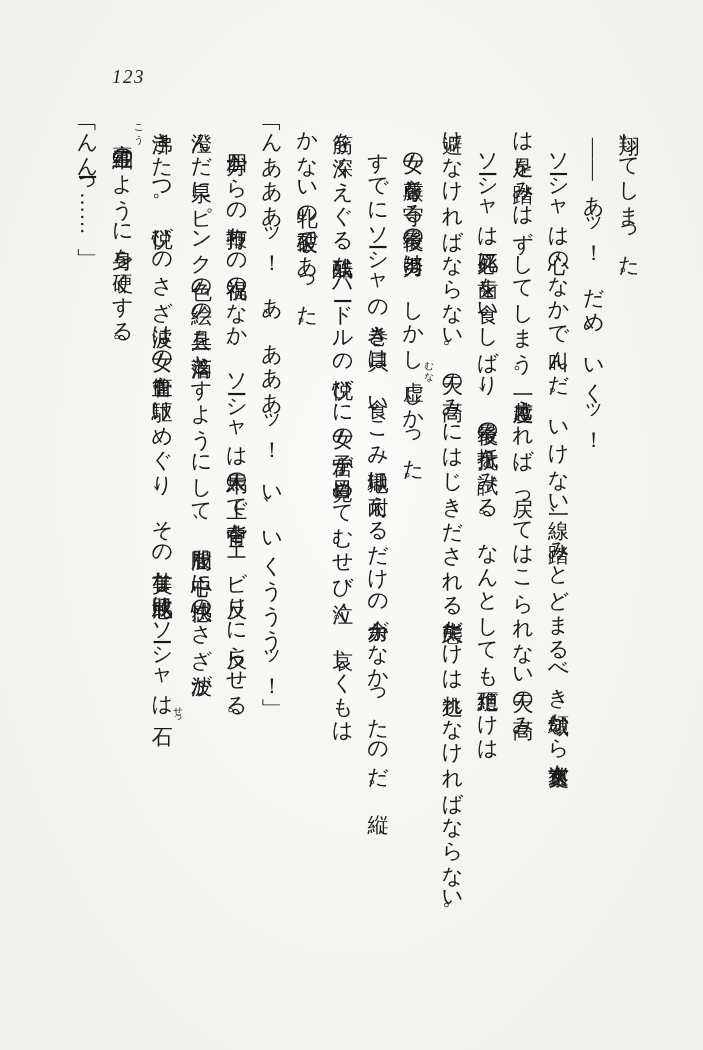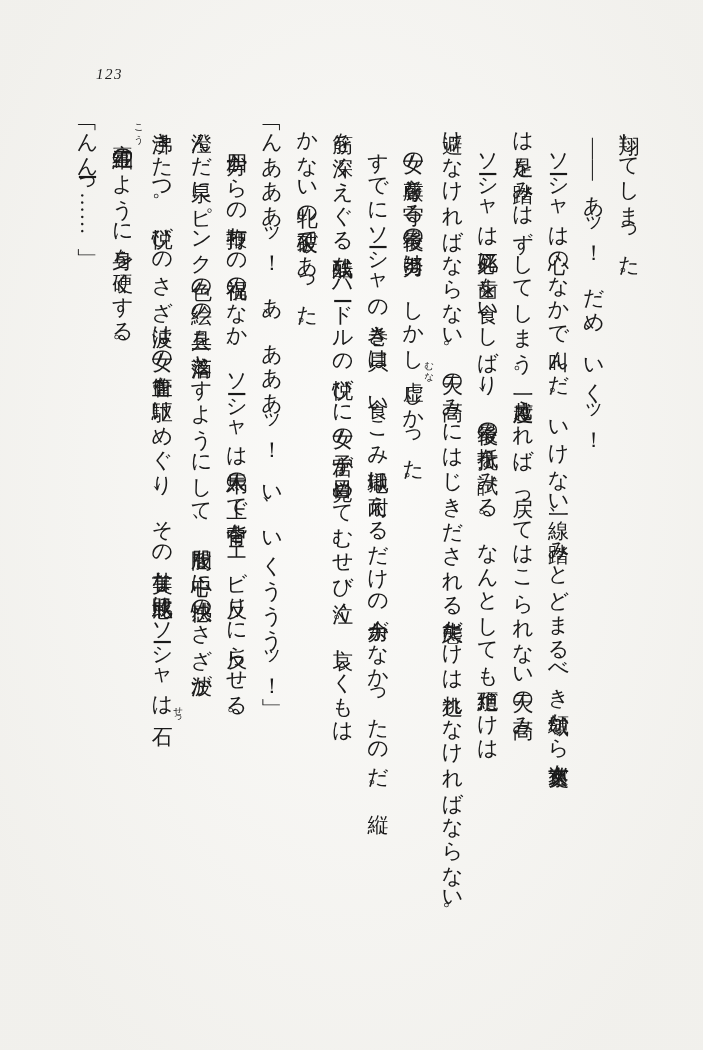--- a/index.html
+++ b/index.html
@@ -15,22 +15,22 @@
     font-family: "Liberation Serif", "DejaVu Serif", serif;
   }
   .page {
     position: absolute;
     inset: 0;
     background: radial-gradient(ellipse at 50% 45%, rgba(255,255,255,0.55) 0%, rgba(0,0,0,0.02) 85%);
   }
   .page-number {
     position: absolute;
     top: 66px;
-    left: 96px;
-    font-size: 15px;
+    left: 112px;
+    font-size: 19px;
     font-style: italic;
     letter-spacing: 1.5px;
     color: #1f1f1f;
   }
   .text-block {
     position: absolute;
     top: 117px;
     right: 57px;
     width: 565px;
     height: 874px;

